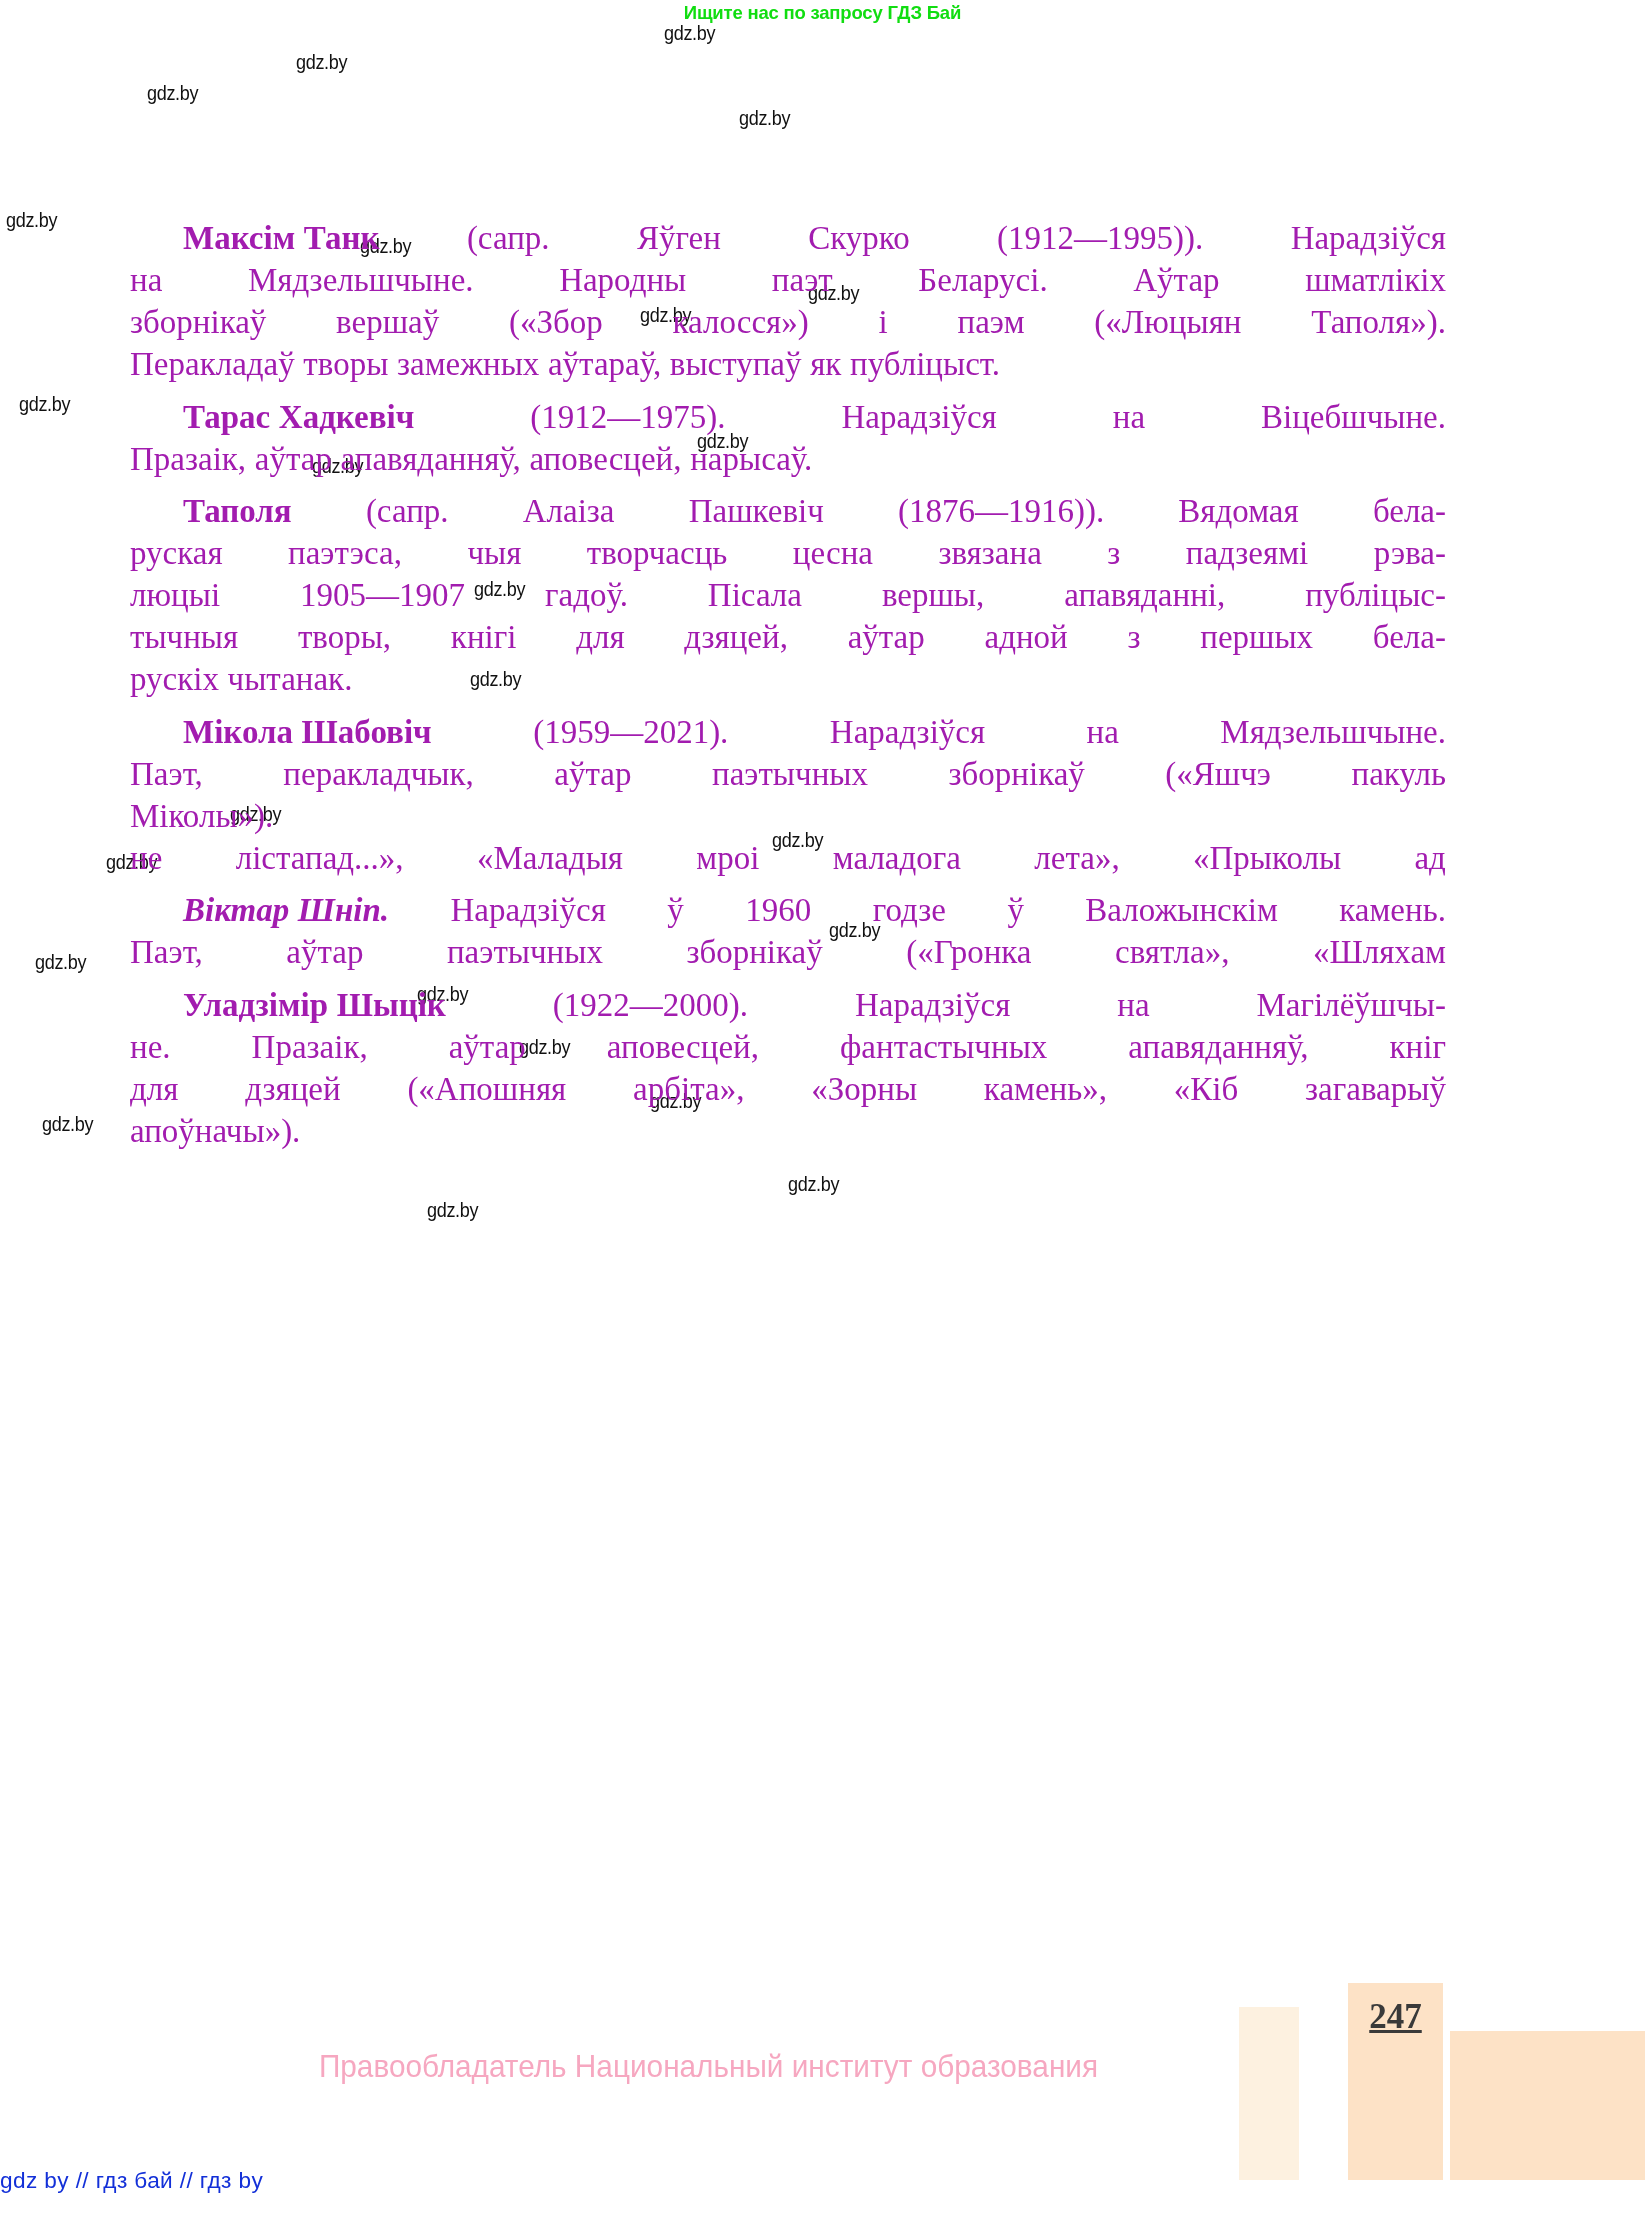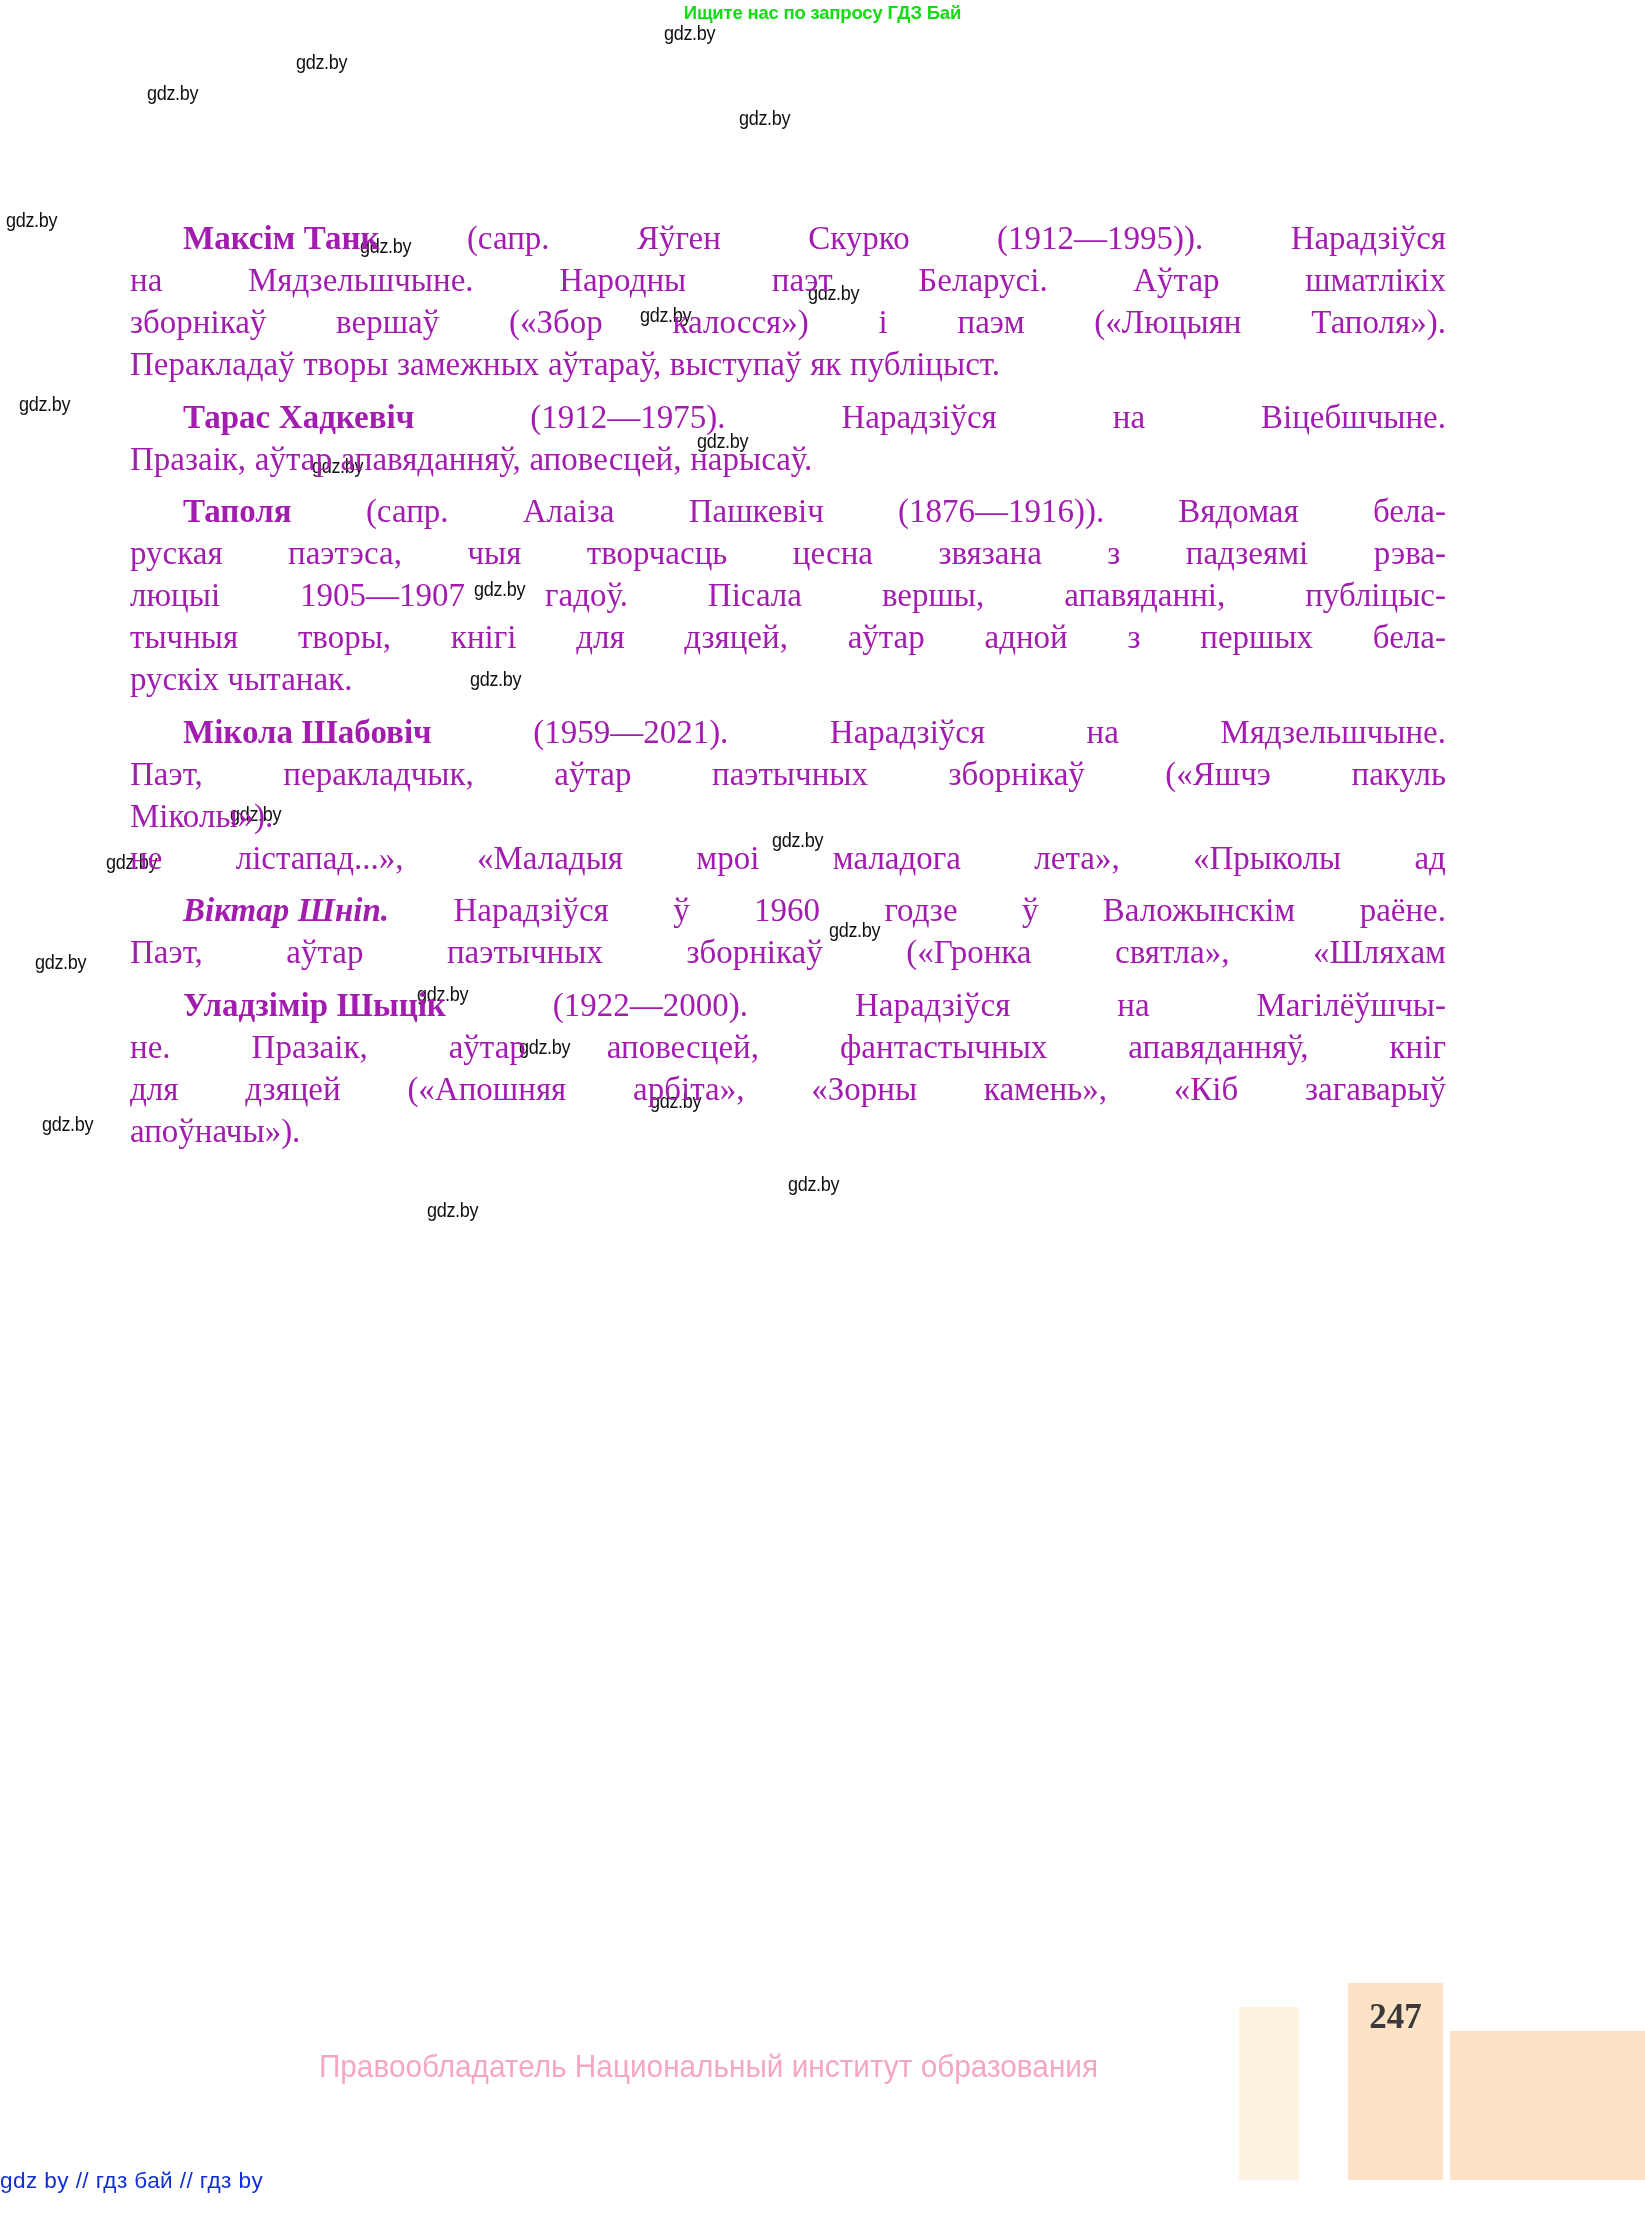--- a/index.html
+++ b/index.html
@@ -99,20 +99,21 @@
   #page-number {
     position: absolute;
     left: 1348px;
     top: 1997px;
     width: 95px;
     text-align: center;
     font-size: 35px;
     font-weight: bold;
     color: #3a3a3a;
     font-family: "Liberation Serif", serif;
+    text-decoration: underline;
   }
 
   
   #rights-line {
     position: absolute;
     left: 0;
     top: 2048px;
     width: 1417px;
     text-align: center;
     font-family: "Liberation Sans", "DejaVu Sans", sans-serif;
@@ -286,21 +287,21 @@
       </div>
       <div class="para indent">
         <div class="ln just">
           <span class="lead" style="margin-left: 53px; font-style: italic;">Віктар Шніп.</span>
           <span>Нарадзіўся</span>
           <span>ў</span>
           <span>1960</span>
           <span>годзе</span>
           <span>ў</span>
           <span>Валожынскім</span>
-          <span>раёне.</span>
+          <span>камень.</span>
         </div>
         <div class="ln just">
           <span>Паэт,</span>
           <span>аўтар</span>
           <span>паэтычных</span>
           <span>зборнікаў</span>
           <span>(«Гронка</span>
           <span>святла»,</span>
           <span>«Шляхам</span>
         </div>

